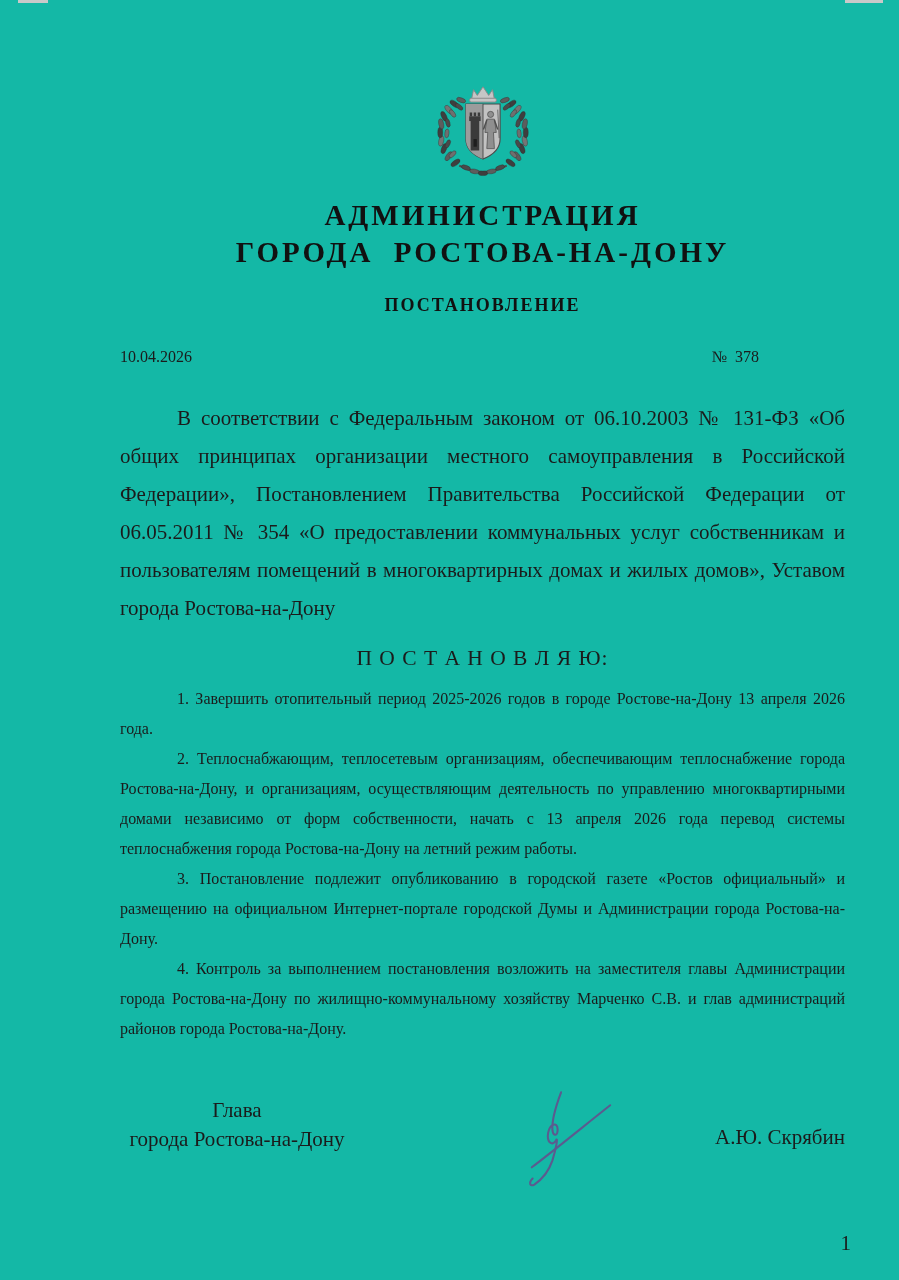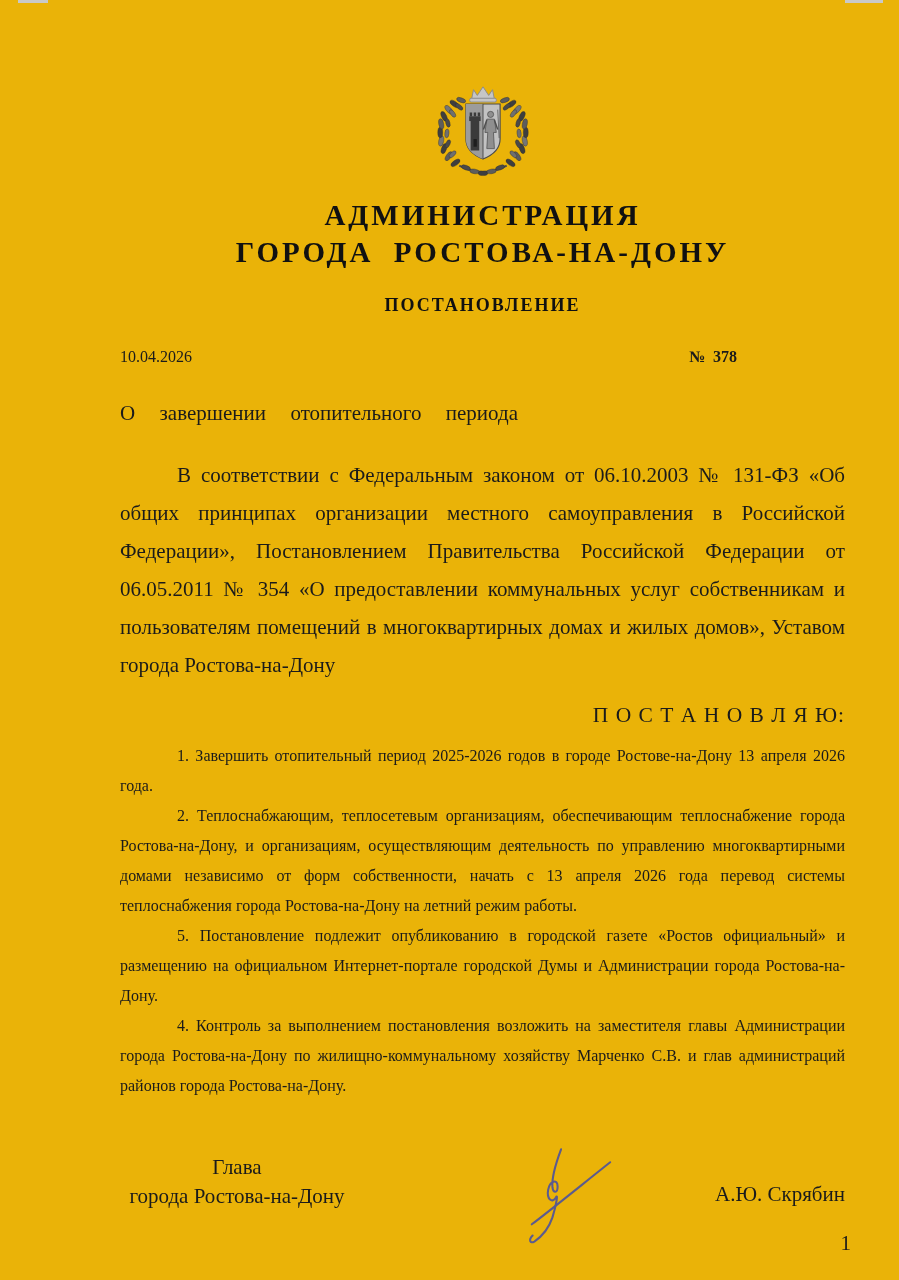--- a/index.html
+++ b/index.html
@@ -1,47 +1,47 @@
 <!DOCTYPE html>
 <html lang="ru"><head>
 <meta charset="utf-8">
 <style>
   html, body { margin:0; padding:0; background:#fdfdfd; }
   .page {
     position:relative;
     width:899px; height:1280px;
-    background:#eab308;
+    background:#14b8a6;
     font-family:"Liberation Serif", serif;
     color:#1b1b1b;
     overflow:hidden;
   }
   .corner-mark { position:absolute; top:0; height:3px; background:#c9c9c9; }
   .corner-mark.left  { left:18px;  width:30px; }
   .corner-mark.right { right:16px; width:38px; }
 
   .content { position:absolute; left:120px; right:54px; top:0; }
 
   .emblem-wrap { margin-top:84px; text-align:center; }
   .emblem-wrap svg { display:inline-block; }
 
   .org-line { text-align:center; font-weight:bold; font-size:29px; line-height:37px; letter-spacing:3px; color:#111; }
   .org-line.first { margin-top:14px; }
   .org-line.second { word-spacing:10px; }
 
   .doctype { margin-top:24px; text-align:center; font-weight:bold; font-size:18px; letter-spacing:2px; color:#111; }
 
   .dateline { margin-top:32px; display:flex; justify-content:space-between; font-size:16px; }
-  .doc-number { margin-right:108px;font-weight:bold; }
+  .doc-number { margin-right:86px; }
 
   .subject { margin-top:33px; width:398px; font-size:21px; line-height:29px; }
   .subject .l1 { text-align:justify; text-align-last:justify; }
 
   .preamble { margin:28px 0 0 0; font-size:21px; line-height:38px; text-align:justify; text-indent:57px; }
 
-  .resolve-word { margin-top:19px; text-align:right; font-size:21.5px; letter-spacing:1px; }
+  .resolve-word { margin-top:19px; text-align:center; font-size:21.5px; letter-spacing:1px; }
 
   .items { margin-top:13px; }
   .items p { margin:0; font-size:16px; line-height:30px; text-align:justify; text-indent:57px; }
 
   .sign-row { margin-top:52px; display:flex; justify-content:space-between; align-items:flex-start; font-size:21px; line-height:29px; }
   .sign-title { width:234px; text-align:center; }
   .sign-autograph { margin-top:-14px; margin-left:30px; }
   .sign-name { padding-top:27px; white-space:nowrap; }
 
   .page-number { position:absolute; right:48px; bottom:24px; font-size:21px; }
@@ -142,31 +142,30 @@
     <div class="org-line second">ГОРОДА РОСТОВА-НА-ДОНУ</div>
 
     <div class="doctype">ПОСТАНОВЛЕНИЕ</div>
 
     <div class="dateline">
       <span class="doc-date">10.04.2026</span>
       <span class="doc-number">№&nbsp; 378</span>
     </div>
 
     <div class="subject">
-      <div class="l1">О завершении отопительного периода</div>
     </div>
 
     <p class="preamble">В соответствии с Федеральным законом от 06.10.2003 № 131-ФЗ «Об общих принципах организации местного самоуправления в Российской Федерации», Постановлением Правительства Российской Федерации от 06.05.2011 № 354 «О предоставлении коммунальных услуг собственникам и пользователям помещений в многоквартирных домах и жилых домов», Уставом города Ростова-на-Дону</p>
 
     <div class="resolve-word">П О С Т А Н О В Л Я Ю:</div>
 
     <div class="items">
       <p>1. Завершить отопительный период 2025-2026 годов в городе Ростове-на-Дону 13 апреля 2026 года.</p>
       <p>2. Теплоснабжающим, теплосетевым организациям, обеспечивающим теплоснабжение города Ростова-на-Дону, и организациям, осуществляющим деятельность по управлению многоквартирными домами независимо от форм собственности, начать с 13 апреля 2026 года перевод системы теплоснабжения города Ростова-на-Дону на летний режим работы.</p>
-      <p>5. Постановление подлежит опубликованию в городской газете «Ростов официальный» и размещению на официальном Интернет-портале городской Думы и Администрации города Ростова-на-Дону.</p>
+      <p>3. Постановление подлежит опубликованию в городской газете «Ростов официальный» и размещению на официальном Интернет-портале городской Думы и Администрации города Ростова-на-Дону.</p>
       <p>4. Контроль за выполнением постановления возложить на заместителя главы Администрации города Ростова-на-Дону по жилищно-коммунальному хозяйству Марченко С.В. и глав администраций районов города Ростова-на-Дону.</p>
     </div>
 
     <div class="sign-row">
       <div class="sign-title">
         <div>Глава</div>
         <div>города Ростова-на-Дону</div>
       </div>
       <svg class="sign-autograph" width="150" height="112" viewBox="0 0 160 130" aria-hidden="true">
         <g fill="none" stroke="#5b5b8f" stroke-width="2.4" stroke-linecap="round">

